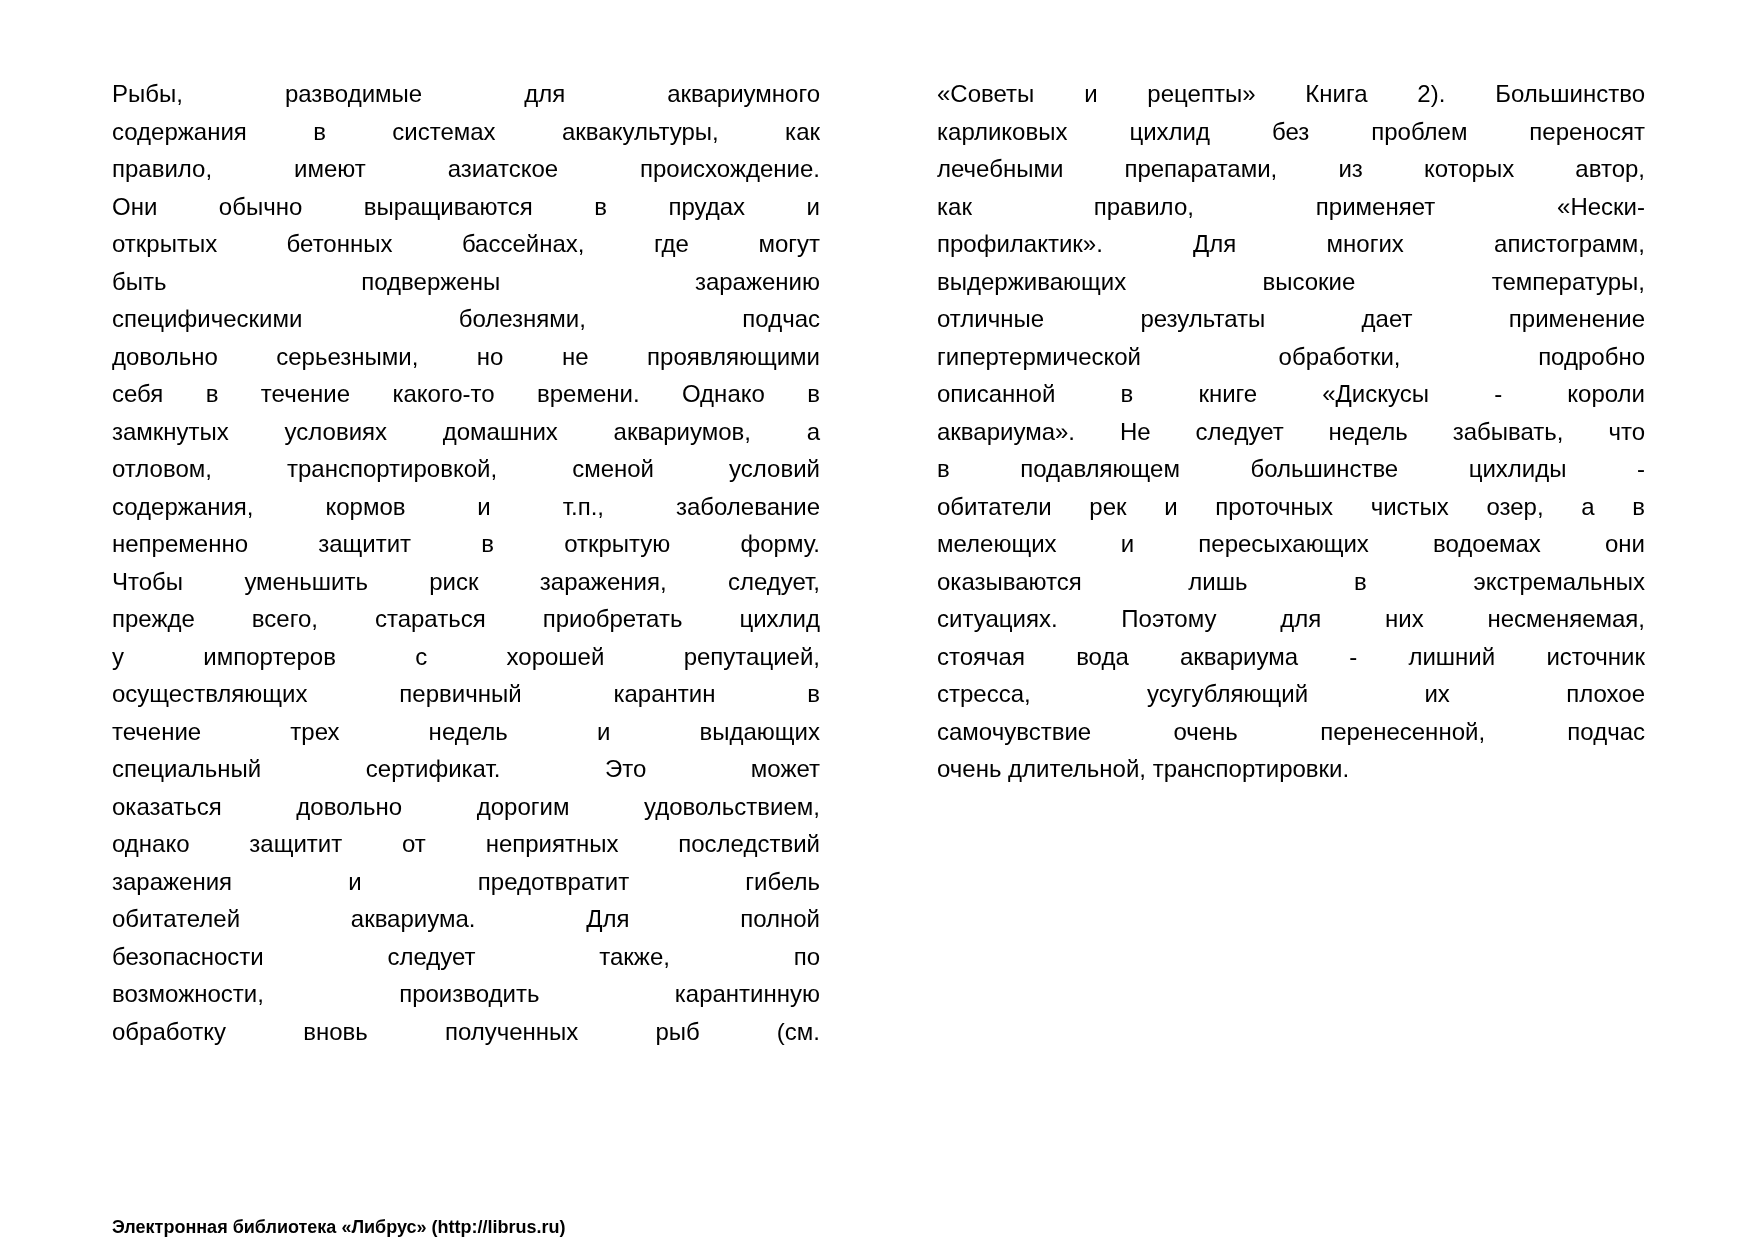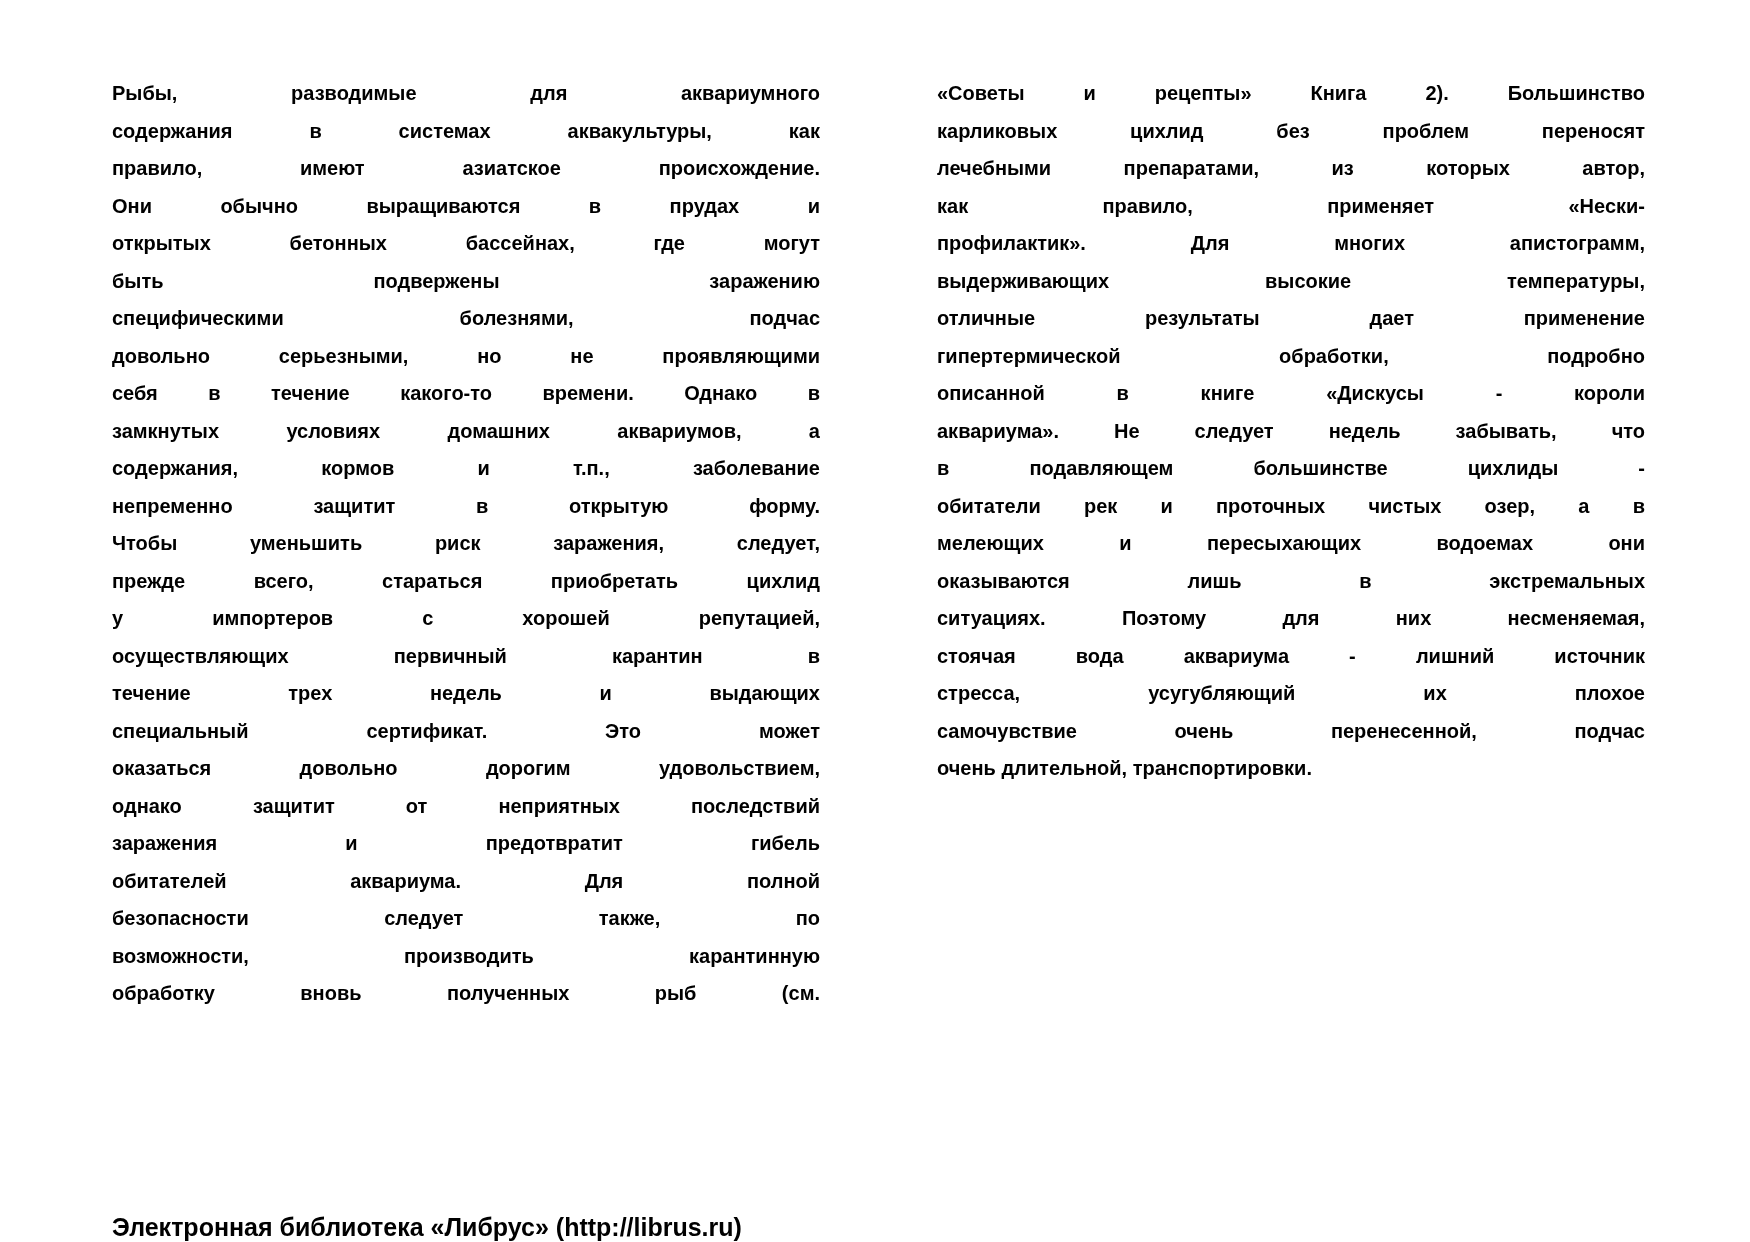--- a/index.html
+++ b/index.html
@@ -14,57 +14,58 @@
   }
   .page {
     position: absolute;
     inset: 0;
     background: #ffffff;
   }
   .col {
     position: absolute;
     top: 75px;
     width: 708px;
-    font-size: 20px;
+    font-size: 24px;
     line-height: 37.5px;
-    font-weight: 700;
+    font-weight: 400;
   }
   .col-left  { left: 112px; }
   .col-right { left: 937px; }
   .line {
     text-align: justify;
     text-align-last: justify;
     white-space: normal;
   }
   
   .col-right .line:last-child { text-align-last: left; }
   .footer {
     position: absolute;
     left: 112px;
     top: 1216px;
-    font-size: 25px;
+    font-size: 18px;
     line-height: 23px;
     font-weight: 700;
   }
 </style>
 </head>
 <body>
 
 <div class="page">
   <div class="col col-left">
       <div class="line">Рыбы, разводимые для аквариумного</div>
       <div class="line">содержания в системах аквакультуры, как</div>
       <div class="line">правило, имеют азиатское происхождение.</div>
       <div class="line">Они обычно выращиваются в прудах и</div>
       <div class="line">открытых бетонных бассейнах, где могут</div>
       <div class="line">быть подвержены заражению</div>
       <div class="line">специфическими болезнями, подчас</div>
       <div class="line">довольно серьезными, но не проявляющими</div>
       <div class="line">себя в течение какого-то времени. Однако в</div>
       <div class="line">замкнутых условиях домашних аквариумов, а</div>
+      <div class="line">отловом, транспортировкой, сменой условий</div>
       <div class="line">содержания, кормов и т.п., заболевание</div>
       <div class="line">непременно защитит в открытую форму.</div>
       <div class="line">Чтобы уменьшить риск заражения, следует,</div>
       <div class="line">прежде всего, стараться приобретать цихлид</div>
       <div class="line">у импортеров с хорошей репутацией,</div>
       <div class="line">осуществляющих первичный карантин в</div>
       <div class="line">течение трех недель и выдающих</div>
       <div class="line">специальный сертификат. Это может</div>
       <div class="line">оказаться довольно дорогим удовольствием,</div>
       <div class="line">однако защитит от неприятных последствий</div>

